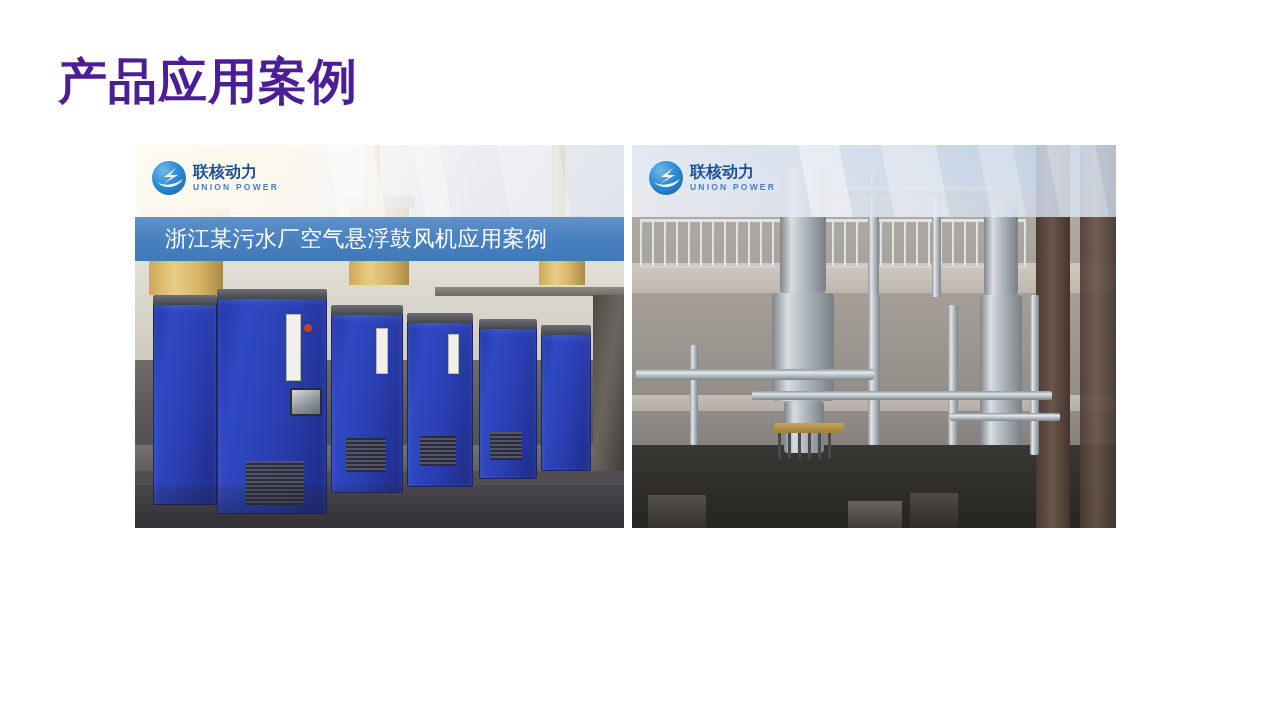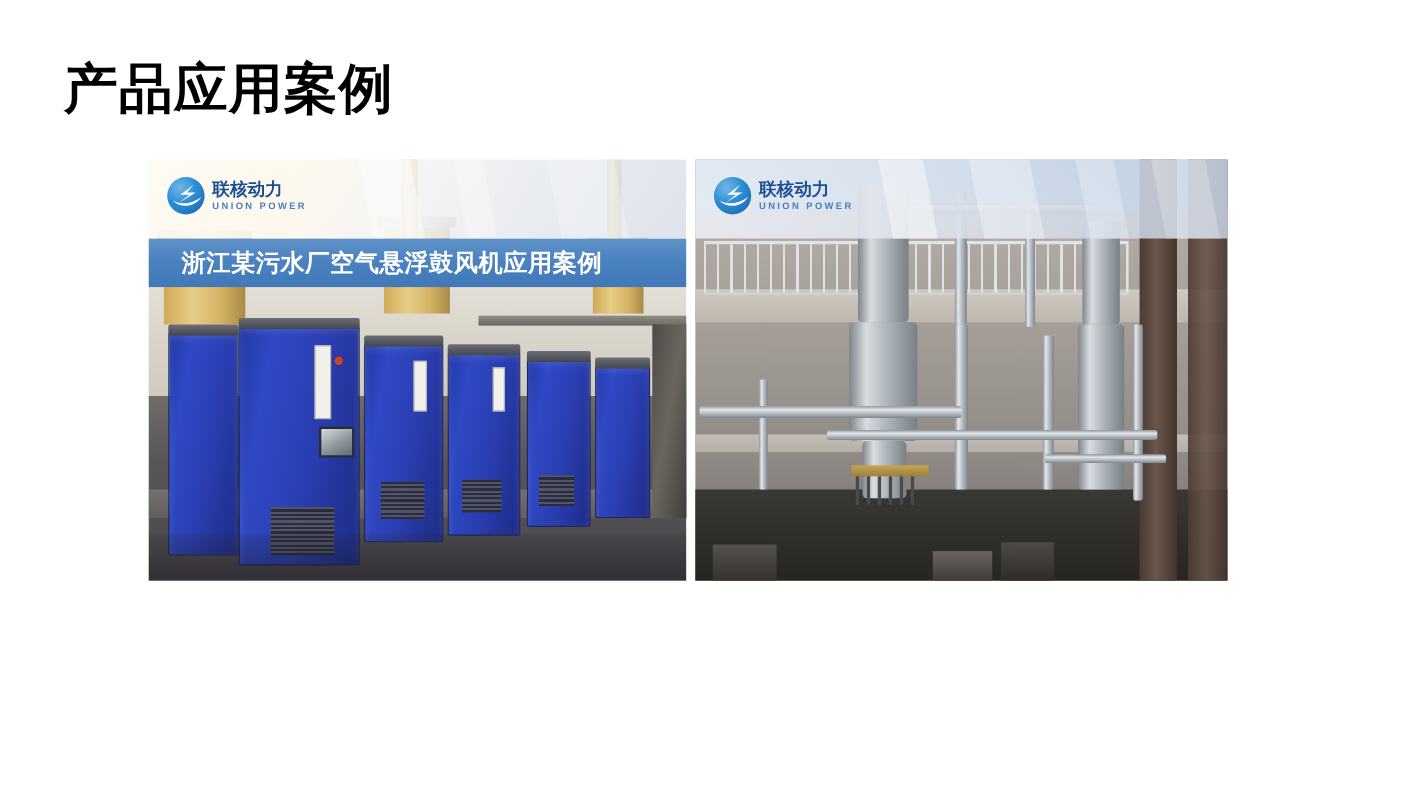--- a/index.html
+++ b/index.html
@@ -14,21 +14,21 @@
     width: 1280px; height: 720px;
     background: #ffffff;
   }
 
   
   .slide-title {
     position: absolute;
     left: 58px; top: 55px;
     font-size: 49px;
     font-weight: bold;
-    color: #000000;
+    color: #4c1d95;
     letter-spacing: 1px;
     line-height: 1.1;
     white-space: nowrap;
   }
 
   
   .panel {
     position: absolute;
     top: 145px;
     overflow: hidden;
@@ -110,21 +110,21 @@
     background: linear-gradient(180deg, #5f93c9 0%, #4a81bf 48%, #4179b8 100%);
     z-index: 5;
     display: flex;
     align-items: center;
     justify-content: center;
   }
   .caption-band.pl { justify-content: flex-start; padding-left: 30px; }
   .caption-text {
     color: #ffffff;
     font-size: 22px;
-    font-weight: bold;
+    font-weight: normal;
     letter-spacing: .5px;
     white-space: nowrap;
     font-family: "DejaVu Sans", sans-serif;
   }
 
   
   .photo {
     position: absolute;
     left: 0; top: 0; right: 0; bottom: 0;
     overflow: hidden;

